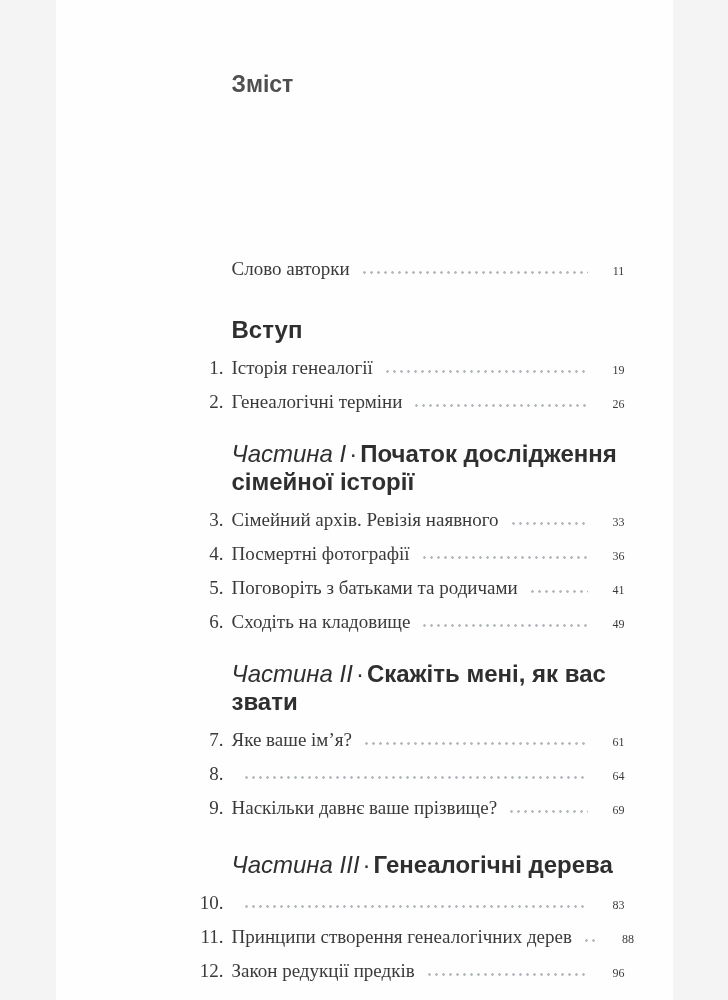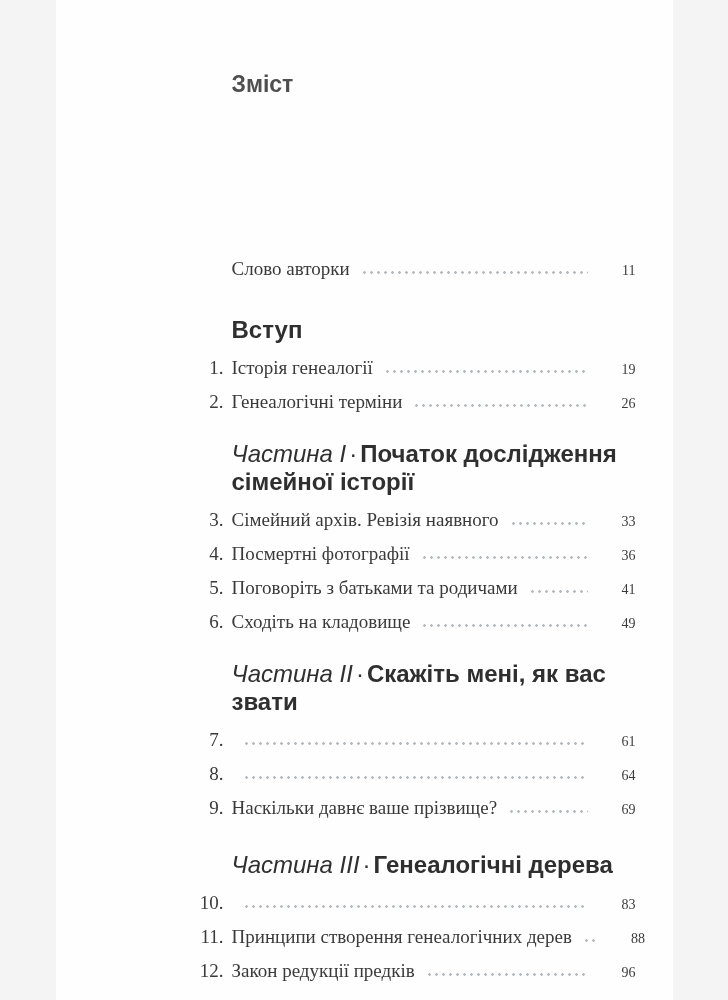--- a/index.html
+++ b/index.html
@@ -45,22 +45,22 @@
     min-width:14px;
     height:5px;
     margin:0 14px 0 11px;
     background-image:radial-gradient(circle, var(--dots,#b4b9be) 1.2px, rgba(0,0,0,0) 1.5px);
     background-size:7px 5px;
     background-repeat:repeat-x;
     background-position:left center;
   }
   .pagenum{
     flex:0 0 34px;
-    text-align:right;
-    font-size:14px;
+    text-align:center;
+    font-size:12px;
   }
   .section-heading{
     margin:20px 0 8px 0;
     padding-left:38px;
     max-width:392px;
     font-family:"Liberation Sans", sans-serif;
     font-size:24px;
     line-height:28px;
     font-weight:700;
     color:var(--heading,#2f2f2f);
@@ -134,20 +134,21 @@
       <span class="label">Сходіть на кладовище</span>
       <span class="dots"></span>
       <span class="pagenum">49</span>
     </div>
 
     <h2 class="section-heading">
       <span class="part-label">Частина II</span><span class="sep">·</span><span class="part-title">Скажіть мені, як вас звати</span>
     </h2>
     <div class="row">
       <span class="num">7.</span>
+      <span class="label">Яке ваше ім’я?</span>
       <span class="dots"></span>
       <span class="pagenum">61</span>
     </div>
     <div class="row">
       <span class="num">8.</span>
       <span class="dots"></span>
       <span class="pagenum">64</span>
     </div>
     <div class="row">
       <span class="num">9.</span>

